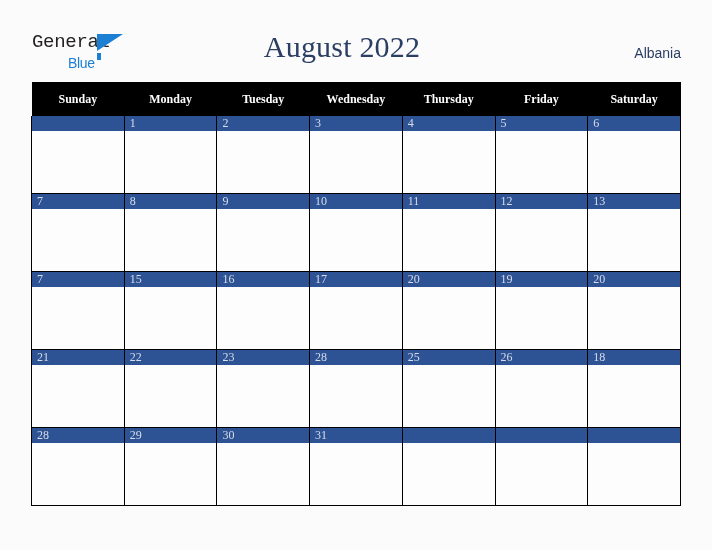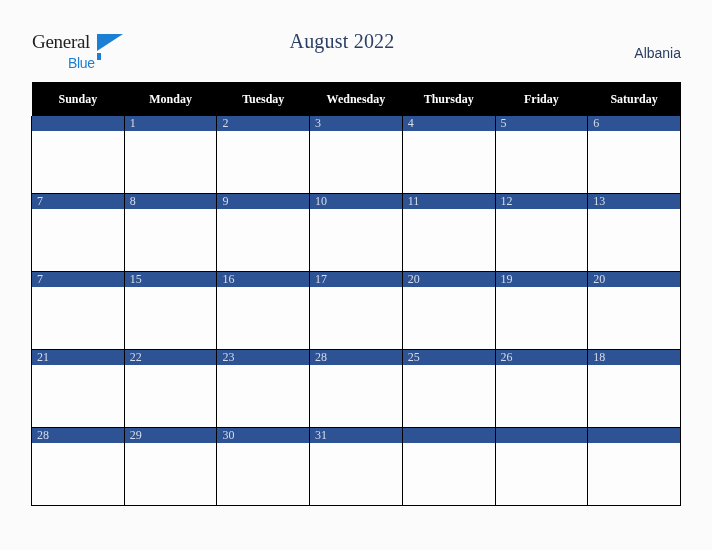--- a/index.html
+++ b/index.html
@@ -33,21 +33,21 @@
     left: 32px;
     top: 31px;
     width: 110px;
     height: 44px;
     user-select: none;
   }
   .logo-general {
     position: absolute;
     left: 0;
     top: 0;
-    font-family: Liberation Serif, serif;
+    font-family: Liberation Mono, monospace;
     font-size: 19px;
     letter-spacing: -0.3px;
     color: #231f20;
     line-height: 22px;
   }
   .logo-tri {
     position: absolute;
     left: 65px;
     top: 3px;
     width: 0;
@@ -74,21 +74,21 @@
     background: #1b7fd4;
   }
 
   .title {
     position: absolute;
     left: 0;
     top: 30px;
     width: 684px;
     text-align: center;
     font-family: "Liberation Serif", serif;
-    font-size: 20px;
+    font-size: 30px;
     color: #2b3e63;
     letter-spacing: 0.2px;
   }
   .country {
     position: absolute;
     right: 31px;
     top: 45px;
     font-family: Liberation Sans, sans-serif;
     font-size: 14px;
     color: #2b3e63;

